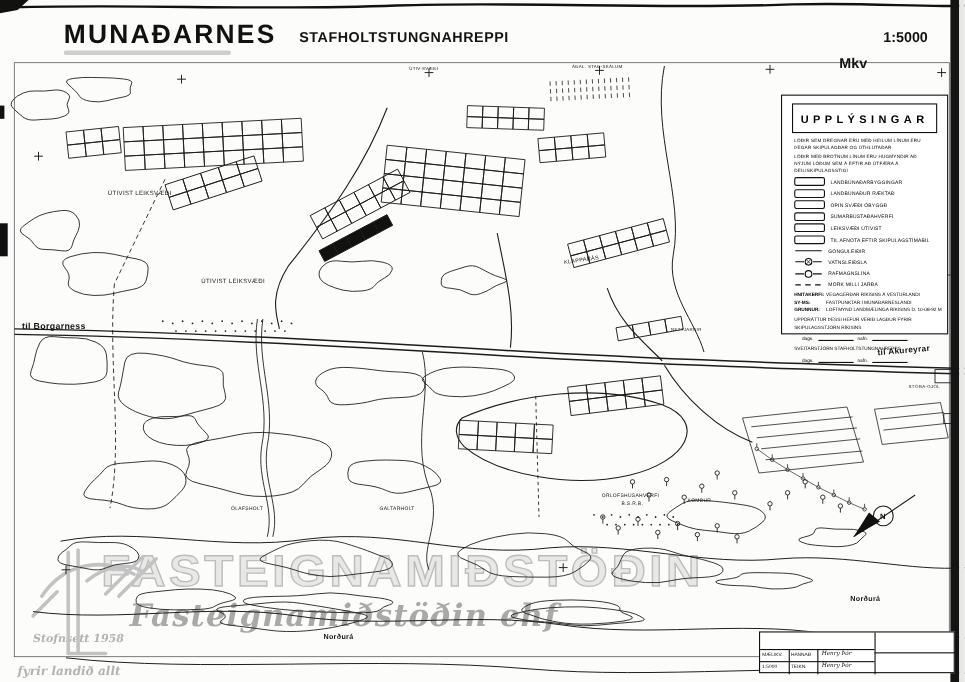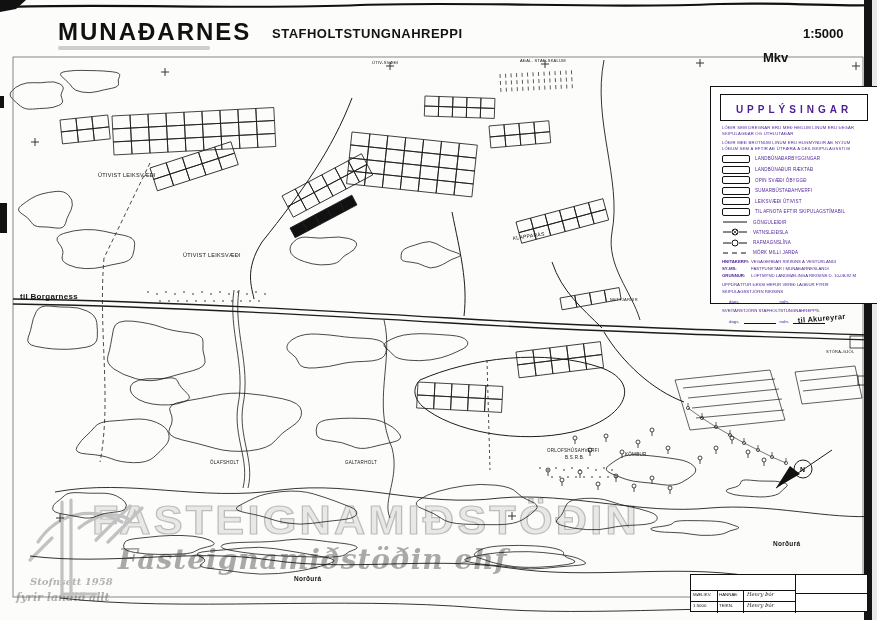--- a/index.html
+++ b/index.html
@@ -14,25 +14,25 @@
   #hdr .t5{position:absolute;left:803px;top:26px;font-size:13px;font-weight:700;color:#131313;}
   #hdr .smudge{position:absolute;left:58px;top:46px;width:152px;height:4px;background:#a8a8a8;opacity:.55;border-radius:2px;}
   
   #wm-big{position:absolute;left:92px;top:498px;font-size:40px;font-weight:800;letter-spacing:3px;
           color:rgba(185,185,185,.30);-webkit-text-stroke:1.2px #bdbdbd;white-space:nowrap;
           transform:scaleX(1.08);transform-origin:left;}
   #wm-script{position:absolute;left:118px;top:543px;font-size:28px;font-style:italic;font-weight:700;
           font-family:"DejaVu Serif",serif;color:#a9a9a9;letter-spacing:1px;white-space:nowrap;}
   #wm-l1{position:absolute;left:30px;top:576px;font-size:10px;font-style:italic;font-weight:700;
           font-family:"DejaVu Serif",serif;color:#b3b3b3;}
-  #wm-l2{position:absolute;left:16px;top:591px;font-size:11px;font-style:italic;font-weight:700;
+  #wm-l2{position:absolute;left:16px;top:604px;font-size:11px;font-style:italic;font-weight:700;
           font-family:"DejaVu Serif",serif;color:#b3b3b3;}
   
-  #legend{position:absolute;left:710px;top:86px;width:168px;height:218px;background:#fff;
-          border:1.4px solid #111;box-sizing:border-box;color:#4c1d95;}
+  #legend{position:absolute;left:710px;top:86px;width:152px;height:218px;background:#fff;
+          border:1.4px solid #111;box-sizing:border-box;color:#000000;}
   #legend .ttlbox{margin:7px 9px 4px;border:1.2px solid #111;text-align:center;padding:4px 0 3px;}
   #legend .ttl{font-size:10px;font-weight:700;letter-spacing:4px;}
   #legend .note{font-size:4.2px;line-height:1.45;margin:3px 11px 0;text-transform:uppercase;letter-spacing:.2px;}
   .zrow{display:flex;align-items:center;gap:5px;margin:2.6px 0 0 11px;}
   .zrow .sw{width:26px;height:6px;border:1px solid #111;border-radius:2px;background:#fff;flex:0 0 auto;}
   .zrow .zl,.lrow .ll{font-size:4.5px;letter-spacing:.2px;}
   .lrow{display:flex;align-items:center;gap:5px;margin:2.2px 0 0 11px;}
   .lrow svg{flex:0 0 auto;}
   .irow{display:flex;gap:3px;margin:2.2px 0 0 11px;font-size:4.3px;}
   .irow .ik{width:26px;flex:0 0 auto;font-weight:700;}

